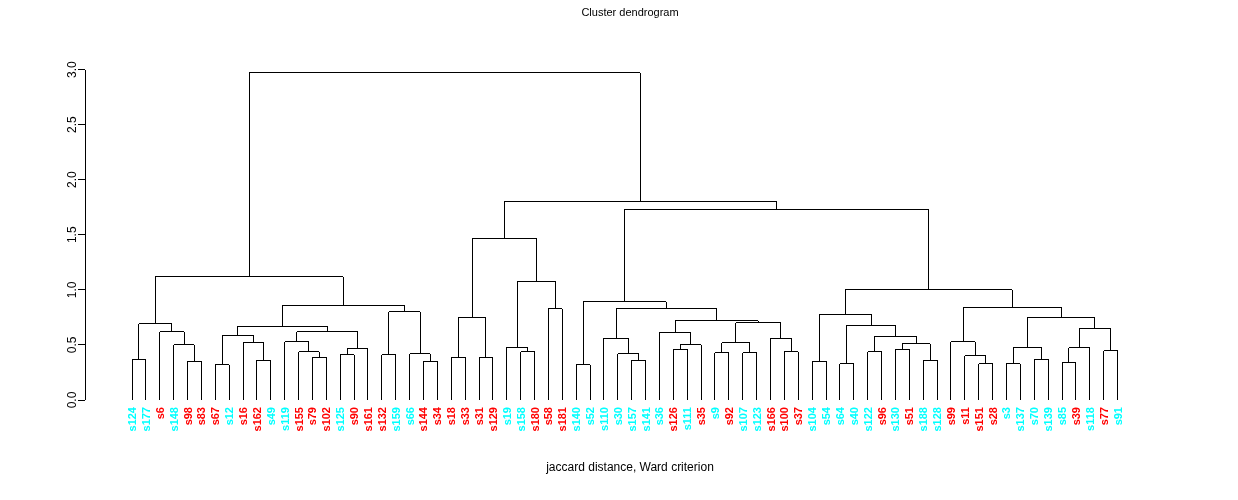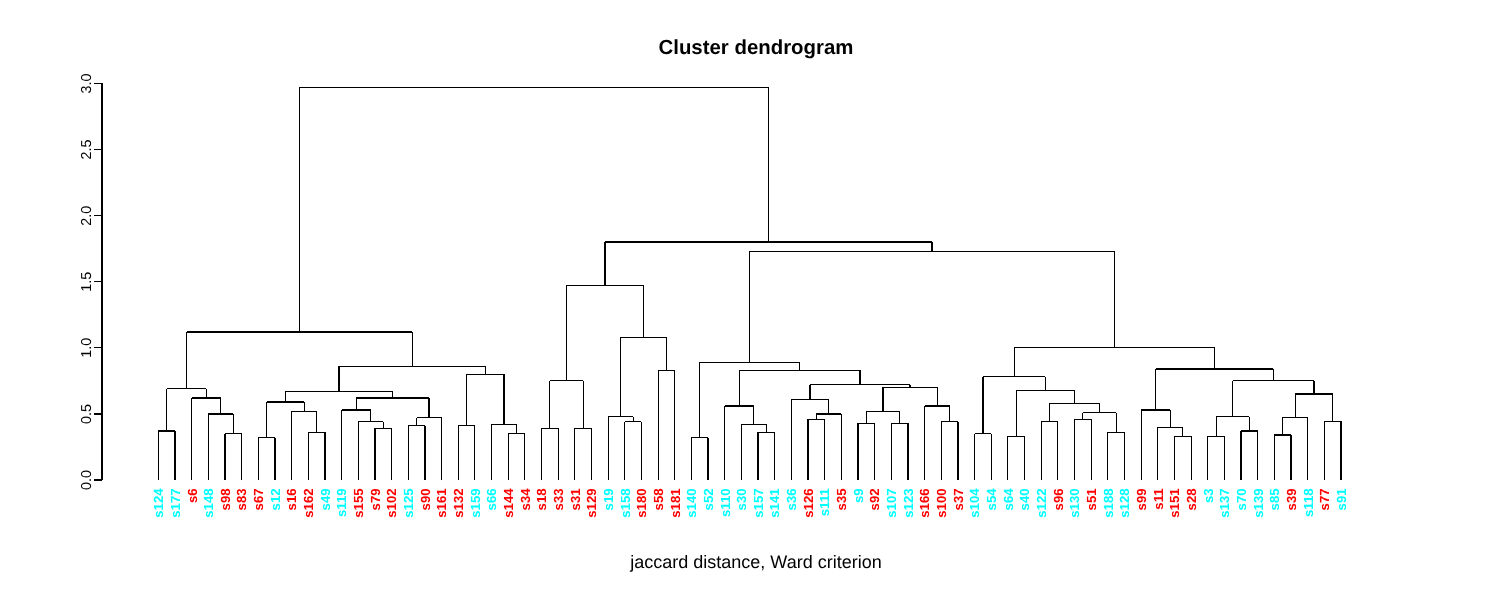--- a/index.html
+++ b/index.html
@@ -1,21 +1,21 @@
 <!DOCTYPE html>
 <html><head>
 <meta charset="utf-8">
 <style>
   html,body{margin:0;padding:0;background:#ffffff;}
   #frame{position:relative;width:1238px;height:500px;background:#ffffff;overflow:hidden;
          font-family:"Liberation Sans", sans-serif;}
-  #title{position:absolute;top:30px;left:85px;width:1090px;text-align:center;
-         font-size:17px;font-weight:bold;color:#000;}
+  #title{position:absolute;top:6px;left:85px;width:1090px;text-align:center;
+         font-size:11px;font-weight:normal;color:#000;}
   #xlabel{position:absolute;top:460px;left:85px;width:1090px;text-align:center;
-          font-size:15px;color:#000;}
+          font-size:12px;color:#000;}
   svg{position:absolute;top:0;left:0;}
   svg line, svg path{shape-rendering:crispEdges;}
 </style>
 </head>
 <body>
 
 <div id="frame">
   <div id="title">Cluster dendrogram</div>
   <svg id="plot" width="1238" height="500">
       <line x1="249.4428890625" y1="72.85449999999997" x2="640.43119609375" y2="72.85449999999997" stroke="#000000" stroke-width="1"></line>

